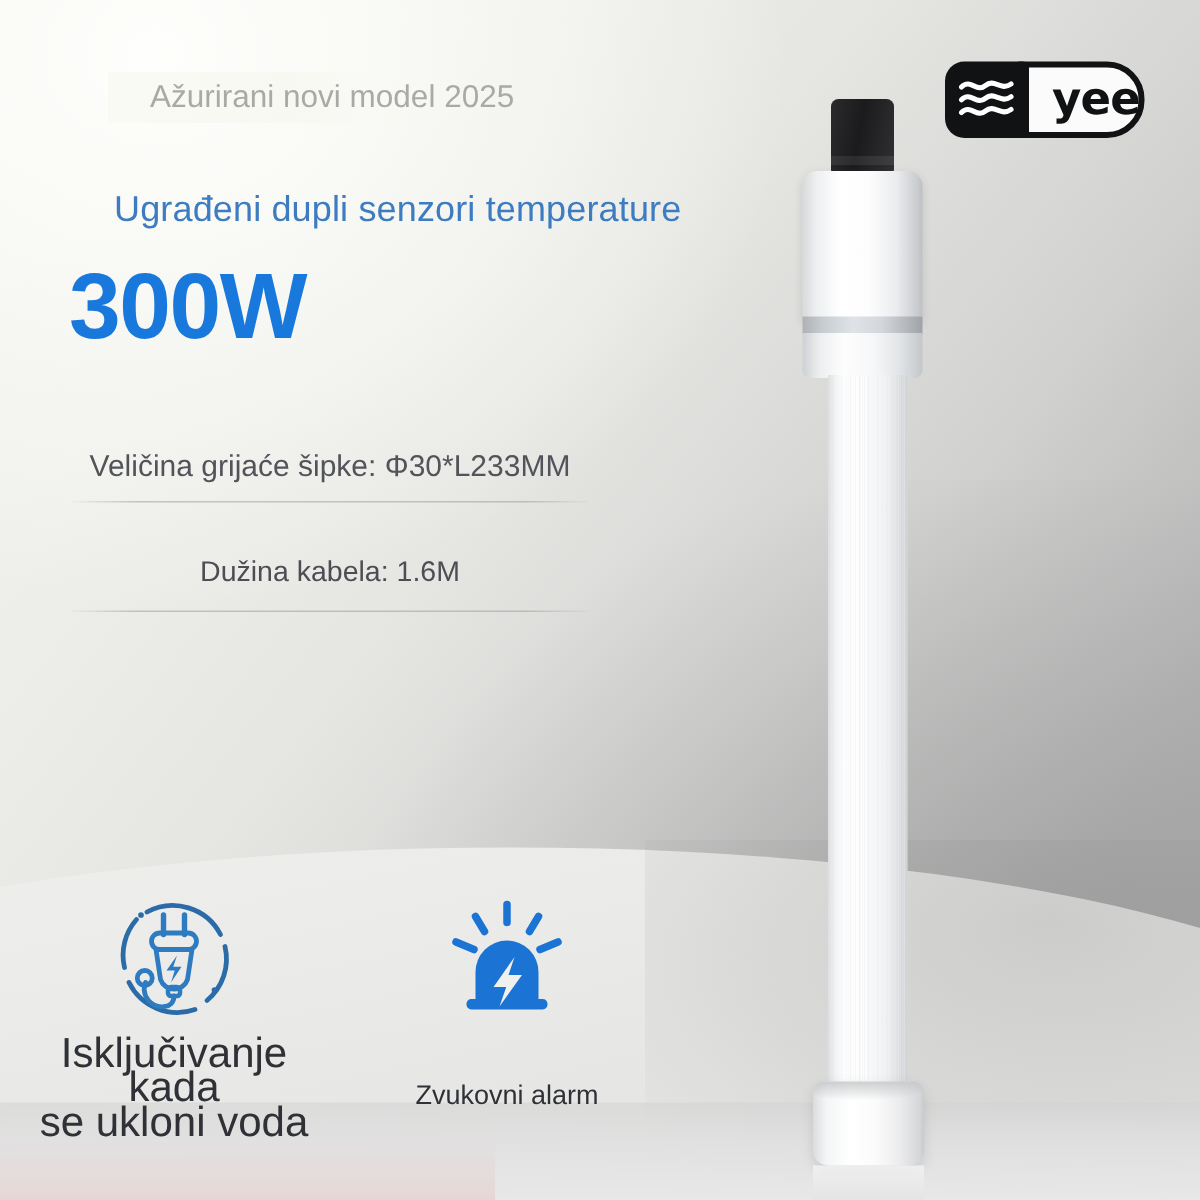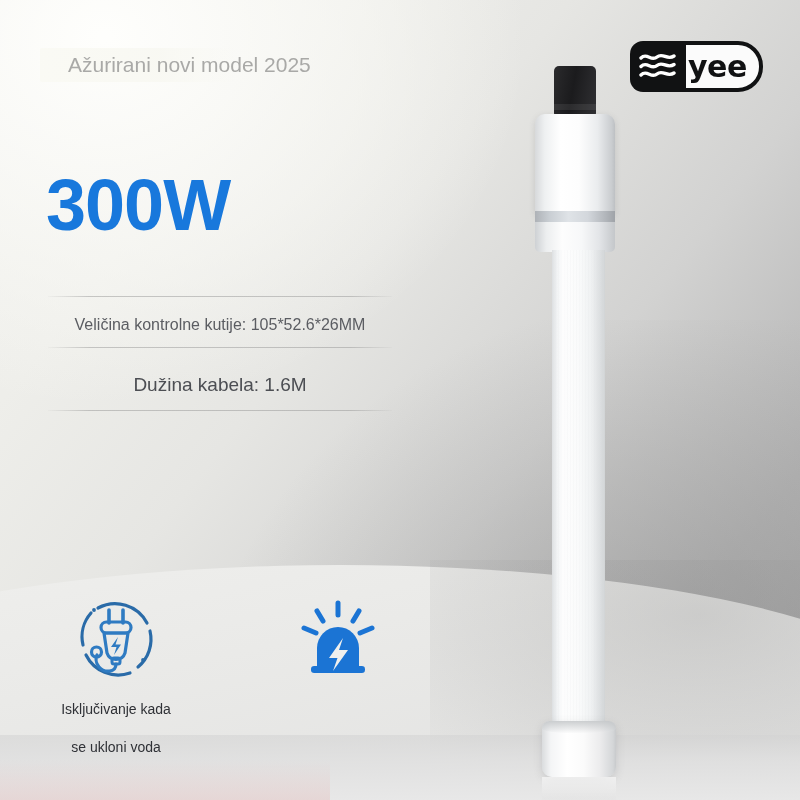--- a/index.html
+++ b/index.html
@@ -114,28 +114,28 @@
     left: 58px;
     top: 6px;
     width: 72px;
     height: 39px;
     line-height: 39px;
     font-family: "DejaVu Sans", sans-serif;
     font-size: 30px;
     font-weight: 700;
     letter-spacing: -0.5px;
     color: #111213;
-    text-align: left;
+    text-align: right;
     z-index: 3;
   }
 
   
   .eyebrow-wrap {
     position: absolute;
-    left: 40px;
+    left: 72px;
     top: 48px;
     width: 360px;
     height: 34px;
   }
   .eyebrow-hl {
     position: absolute;
     left: 0; top: 0;
     width: 196px; height: 34px;
     background: linear-gradient(90deg, rgba(250,250,244,0.96) 0%, rgba(248,248,242,0.9) 62%, rgba(244,244,238,0) 100%);
     border-radius: 2px;
@@ -158,21 +158,21 @@
     font-size: 24px;
     color: #3d7cc0;
     white-space: nowrap;
     letter-spacing: 0.1px;
   }
 
   .wattage {
     position: absolute;
     left: 46px;
     top: 157px;
-    font-size: 72px;
+    font-size: 62px;
     line-height: 96px;
     font-weight: 700;
     color: #1878dc;
     letter-spacing: -1px;
     white-space: nowrap;
   }
 
   
   .specs {
     position: absolute;
@@ -229,21 +229,21 @@
     height: 86px;
     display: flex;
     align-items: center;
     justify-content: center;
   }
   .feature-label {
     margin-top: 8px;
     color: #2f3136;
     white-space: pre-line;
   }
-  .feature-a .feature-label { font-size: 14px; line-height: 38px; text-align: center; }
+  .feature-a .feature-label { font-size: 28px; line-height: 23px; text-align: center; }
   .feature-b .feature-label { font-size: 18px; line-height: 28px; padding-top: 26px; }
 
   
   .product {
     position: absolute;
     left: 524px;
     top: 66px;
     width: 160px;
     height: 700px;
   }
@@ -373,31 +373,29 @@
       </svg>
     </div>
     <div class="logo-text">yee</div>
   </div>
 
   <div class="eyebrow-wrap">
     <div class="eyebrow-hl"></div>
     <div class="eyebrow">Ažurirani novi model 2025</div>
   </div>
 
+  <div class="subhead">Ugrađeni dupli senzori temperature</div>
   <div class="wattage">300W</div>
 
   <div class="specs">
     <div class="spec-row lg">
+      <span class="spec-text">Veličina grijaće šipke: Φ30*L233MM</span>
       <span class="spec-rule"></span>
     </div>
     <div class="spec-gap-a"></div>
-    <div class="spec-row sm">
-      <span class="spec-text">Veličina kontrolne kutije: 105*52.6*26MM</span>
-      <span class="spec-rule"></span>
-    </div>
     <div class="spec-gap-b"></div>
     <div class="spec-gap-c"></div>
     <div class="spec-row xl">
       <span class="spec-text">Dužina kabela: 1.6M</span>
       <span class="spec-rule"></span>
     </div>
   </div>
 
   <div class="feature feature-a">
     <div class="feature-icon">
@@ -441,20 +439,21 @@
           <path d="M73 28 L61 33"></path>
         </g>
 
         <path d="M18 68 L18 48 A21 21 0 0 1 60 48 L60 68 Z" fill="#1b74d4"></path>
 
         <rect x="12" y="66" width="54" height="7" rx="3.2" fill="#1b74d4"></rect>
 
         <path d="M44 38 L30 58 L38.5 58 L34 71 L49 50 L40 50 Z" fill="#f0f0ee"></path>
       </svg>
     </div>
+    <div class="feature-label">Zvukovni alarm</div>
   </div>
 
   <div class="product">
     <div class="p-cap"></div>
     <div class="p-cap-notch"></div>
     <div class="p-head"></div>
     <div class="p-ring"></div>
     <div class="p-collar"></div>
     <div class="p-rod"></div>
     <div class="p-rod-sheen"></div>

